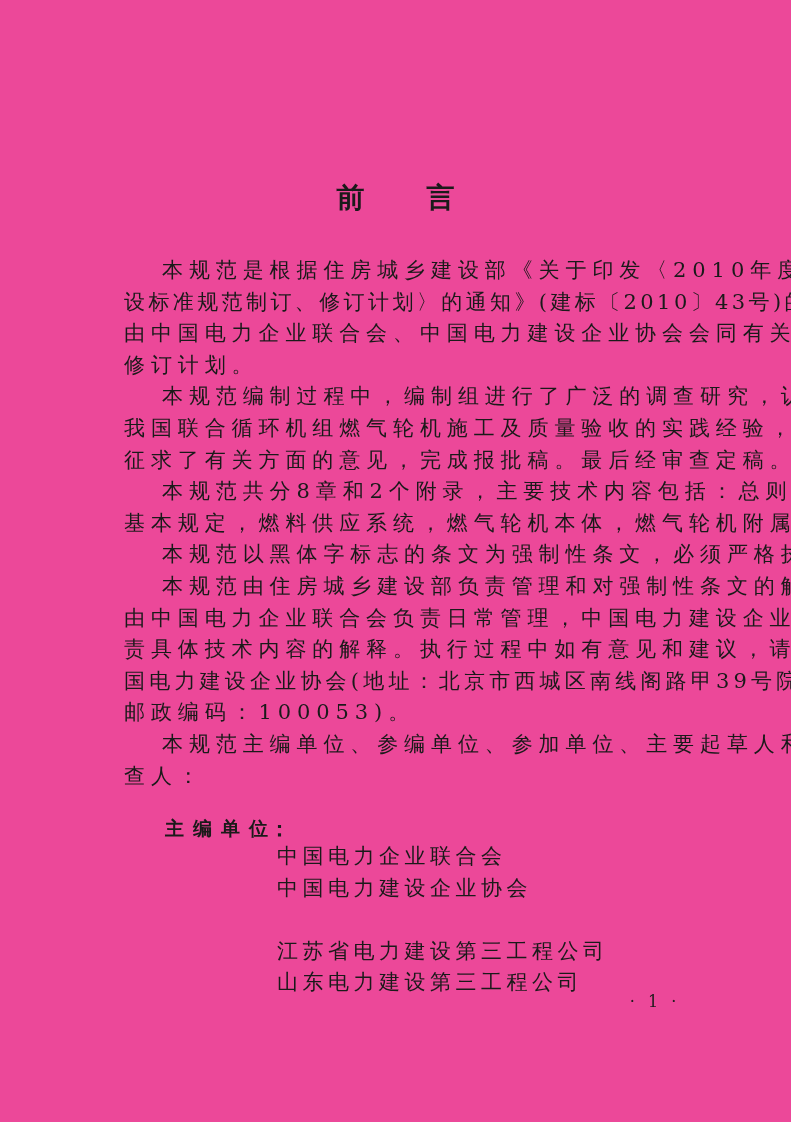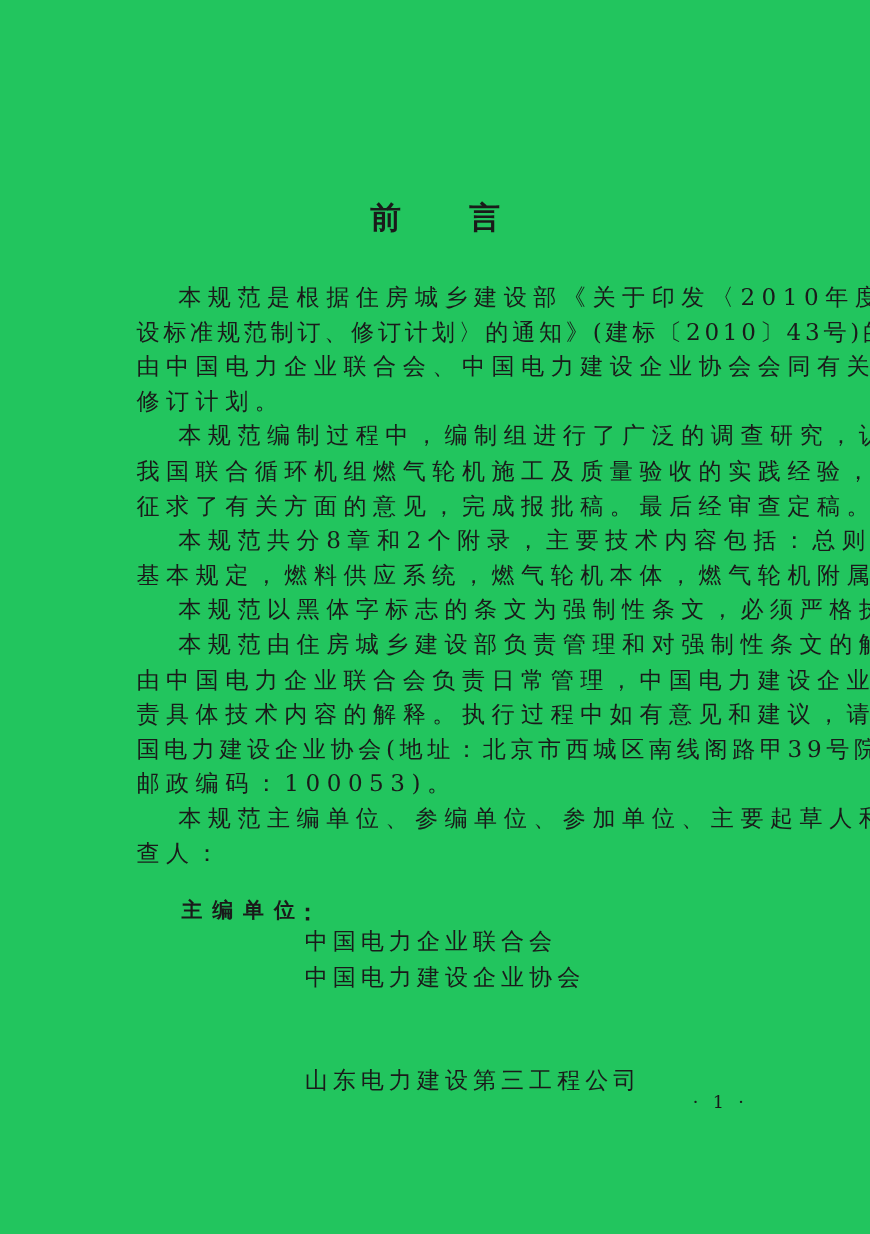--- a/index.html
+++ b/index.html
@@ -12,21 +12,21 @@
     height: 1122px;
     position: relative;
     overflow: hidden;
     font-family: "DejaVu Serif", "Liberation Serif", serif;
     color: #1a1a1a;
   }
   .page {
     position: absolute;
     left: 0; top: 0;
     width: 791px; height: 1122px;
-    background: #22c55e;
+    background: #ec4899;
   }
   .title {
     position: absolute;
     top: 180px;
     left: 0;
     width: 791px;
     text-align: center;
     font-family: "DejaVu Sans", "Liberation Sans", sans-serif;
     font-weight: bold;
     font-size: 28px;
@@ -136,20 +136,21 @@
     </div>
     <div class="row">
       <span class="spacer"></span>
       <span class="value">中国电力建设企业协会</span>
     </div>
     <div class="row">
       <span class="spacer"></span>
     </div>
     <div class="row">
       <span class="spacer"></span>
+      <span class="value">江苏省电力建设第三工程公司</span>
     </div>
     <div class="row">
       <span class="spacer"></span>
       <span class="value">山东电力建设第三工程公司</span>
     </div>
   </div>
 
   <div class="page-number">· 1 ·</div>
 
 </div>

